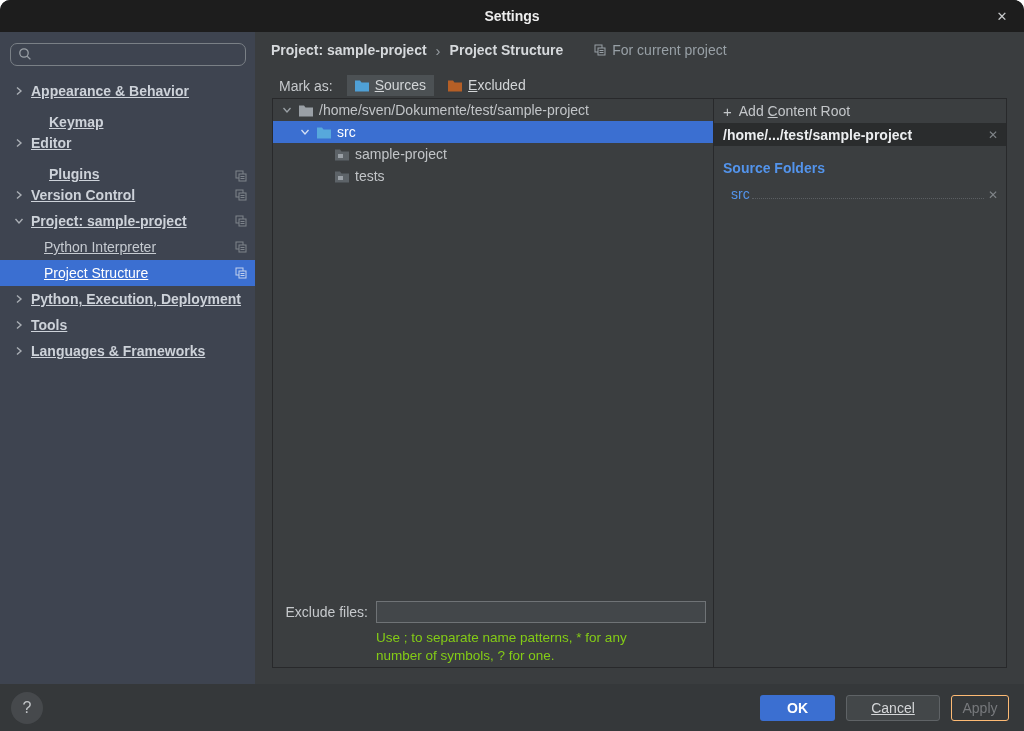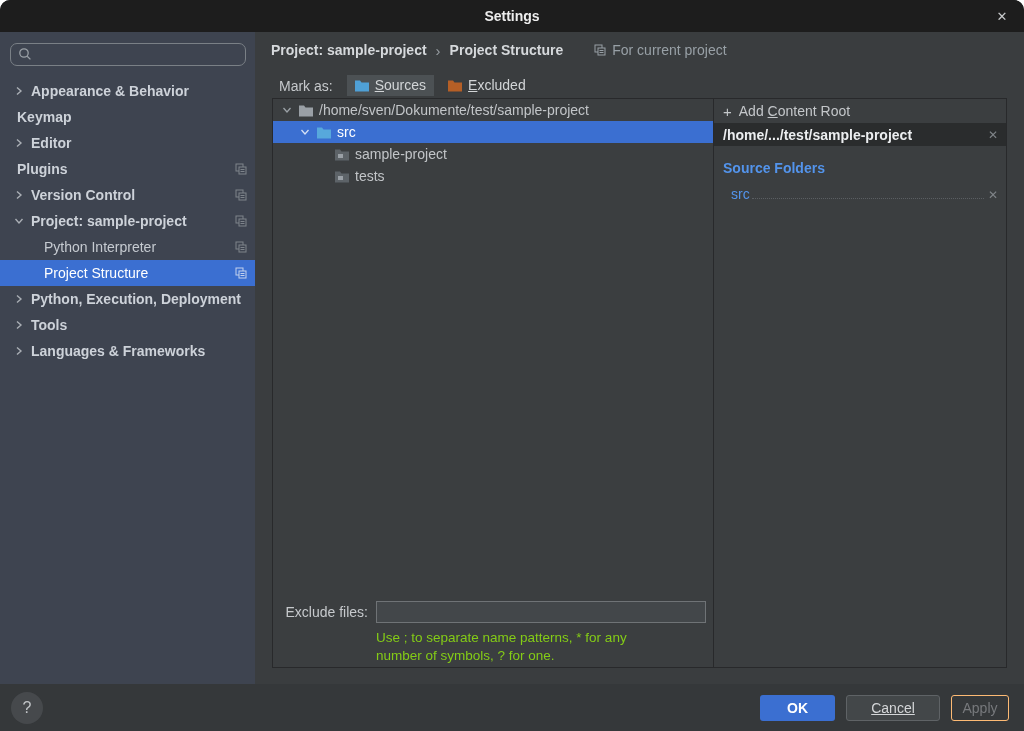--- a/index.html
+++ b/index.html
@@ -6,23 +6,23 @@
   .window{position:relative;width:1024px;height:731px;background:#3A3D3F;border-radius:10px 10px 0 0;overflow:hidden;font-size:14px;color:#C8CBCE;}
   
   .titlebar{position:absolute;top:0;left:0;right:0;height:32px;background:#1D1D1D;display:flex;align-items:center;justify-content:center;}
   .titlebar .title{font-weight:bold;color:#EDEDED;font-size:14px;}
   .titlebar .close{position:absolute;right:10px;top:0;height:32px;width:24px;display:flex;align-items:center;justify-content:center;color:#C7C9CB;font-size:13px;cursor:default;}
   
   .sidebar{position:absolute;top:32px;left:0;width:255px;height:652px;background:#3E4450;}
   .searchwrap{position:relative;margin:11px 9px 12px 10px;}
   .searchwrap input{width:100%;box-sizing:border-box;height:23px;background:transparent;border:1px solid #7A8086;border-radius:7px;color:#E6E8EA;padding:0 6px 0 26px;font-size:13px;outline:none;}
   .searchwrap .mag{position:absolute;left:8px;top:4px;}
-  .navitem{height:26px;display:flex;align-items:center;padding-left:14px;padding-right:8px;color:#CDD2D9;font-weight:bold;cursor:default;position:relative;}
+  .navitem{height:26px;display:flex;align-items:center;padding-left:14px;padding-right:8px;color:#CDD2D9;font-weight:bold;cursor:default;position:relative;text-decoration:underline;}
   .navitem .chev{width:17px;display:inline-flex;align-items:center;justify-content:flex-start;flex:none;}
-  .navitem.nochev{padding-left:17px;}
+  .navitem.nochev{padding-left:49px;align-items:flex-end;}
   .navitem.sub{padding-left:44px;font-weight:normal;color:#C6CBD1;}
   .navitem.selected{background:#3B6FD1;color:#FFFFFF;}
   .navitem .spacer{flex:1;}
   .badge{flex:none;opacity:.85;}
   
   .main{position:absolute;top:32px;left:255px;width:769px;height:652px;background:#3A3D3F;}
   .crumbs{position:absolute;top:8px;left:16px;right:16px;height:20px;display:flex;align-items:center;gap:9px;}
   .crumb{font-weight:bold;color:#D6D9DC;}
   .crumb-sep{color:#979DA2;font-size:15px;}
   .scope{margin-left:22px;display:flex;align-items:center;gap:6px;color:#98A0A6;}

